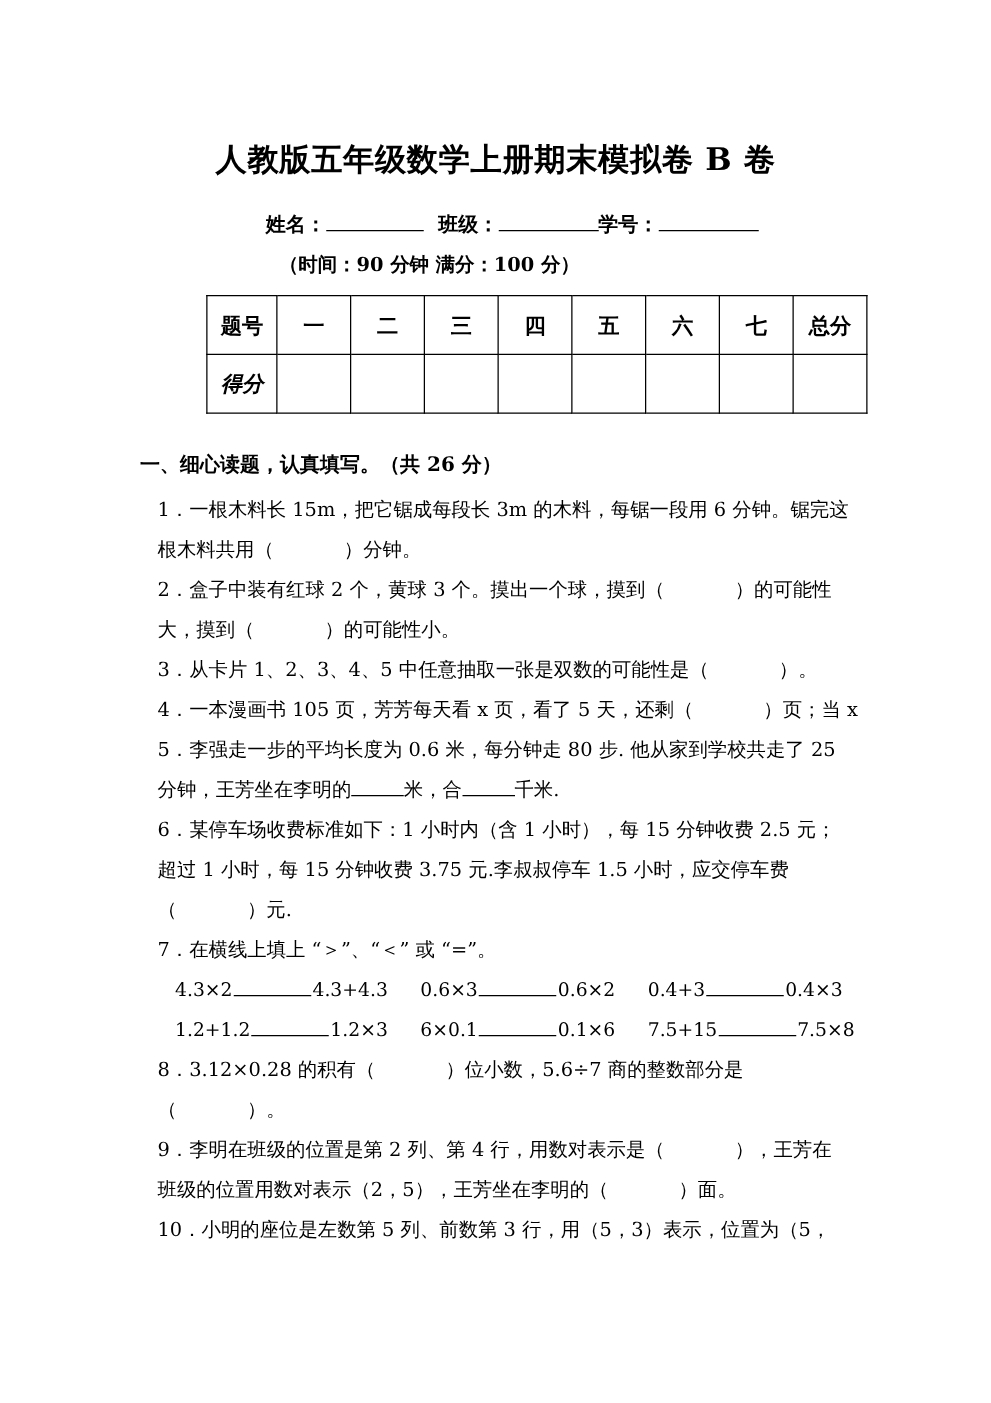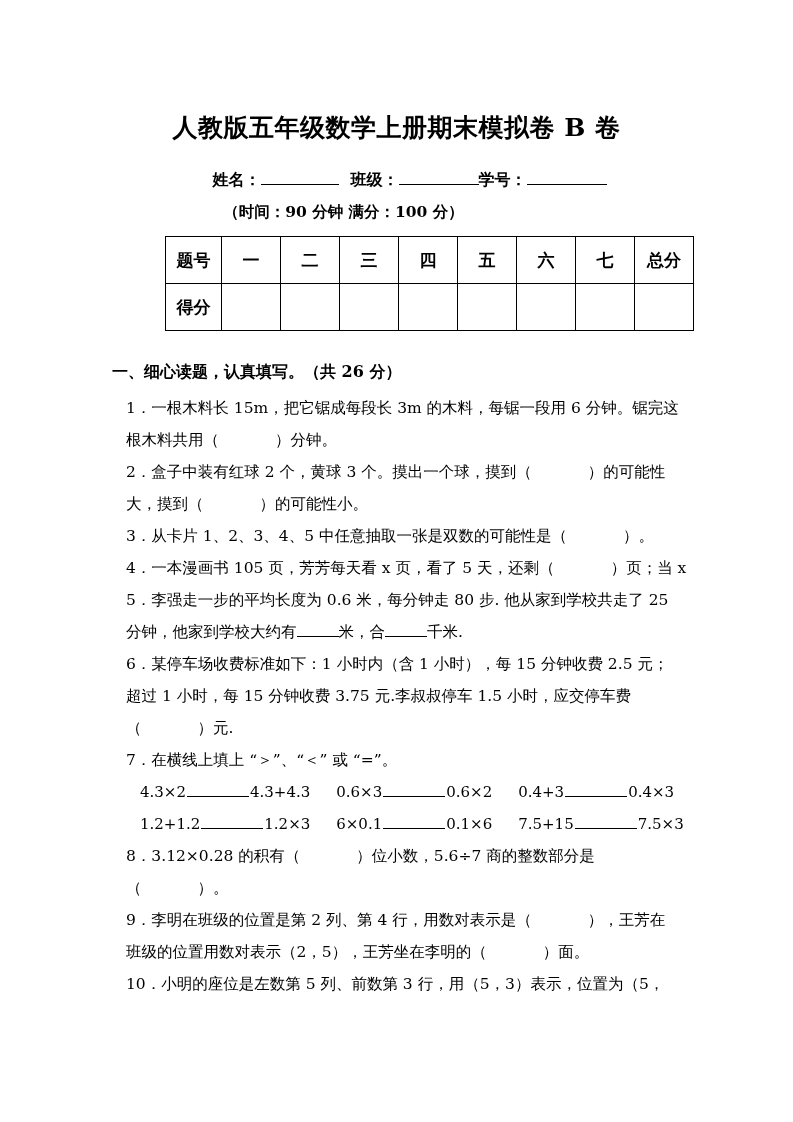--- a/index.html
+++ b/index.html
@@ -86,21 +86,21 @@
     text-align: center;
     vertical-align: middle;
     font-size: 17px;
     font-weight: bold;
     height: 46px;
     padding: 0;
   }
   .score-table .col-label { width: 55px; }
   .score-table .col-num   { width: 58px; }
   .score-table .col-total { width: 58px; }
-  .score-table tr.blank-row td { font-weight: bold; }
+  .score-table tr.blank-row td { font-weight: bold; font-style: italic; }
 
   
   .section-heading {
     position: absolute;
     left: 112px;
     top: 358px;
     font-size: 16px;
     font-weight: bold;
     line-height: 28px;
     white-space: nowrap;
@@ -202,34 +202,34 @@
     <p class="q"><span>根木料共用（</span><span class="gapblank"></span><span>）分钟。</span></p>
 
     <p class="q"><span>2．盒子中装有红球 2 个，黄球 3 个。摸出一个球，摸到（</span><span class="gapblank"></span><span>）的可能性</span></p>
     <p class="q"><span>大，摸到（</span><span class="gapblank"></span><span>）的可能性小。</span></p>
 
     <p class="q"><span>3．从卡片 1、2、3、4、5 中任意抽取一张是双数的可能性是（</span><span class="gapblank"></span><span>）。</span></p>
 
     <p class="q"><span>4．一本漫画书 105 页，芳芳每天看 x 页，看了 5 天，还剩（</span><span class="gapblank"></span><span>）页；当 x</span></p>
 
     <p class="q"><span>5．李强走一步的平均长度为 0.6 米，每分钟走 80 步. 他从家到学校共走了 25</span></p>
-    <p class="q"><span>分钟，他家到学校大约有</span><span class="uline"></span><span>米，合</span><span class="uline"></span><span>千米.</span></p>
+    <p class="q"><span>分钟，王芳坐在李明的</span><span class="uline"></span><span>米，合</span><span class="uline"></span><span>千米.</span></p>
 
     <p class="q"><span>6．某停车场收费标准如下：1 小时内（含 1 小时），每 15 分钟收费 2.5 元；</span></p>
     <p class="q"><span>超过 1 小时，每 15 分钟收费 3.75 元.李叔叔停车 1.5 小时，应交停车费</span></p>
     <p class="q"><span>（</span><span class="gapblank"></span><span>）元.</span></p>
 
     <p class="q"><span>7．在横线上填上 “＞”、“＜” 或 “=”。</span></p>
 
     <p class="cmp-row">
       <span class="cmp-item"><span>4.3×2</span><span class="cu"></span><span>4.3+4.3</span></span><span class="cmp-sep"></span><span class="cmp-item"><span>0.6×3</span><span class="cu"></span><span>0.6×2</span></span><span class="cmp-sep"></span><span class="cmp-item"><span>0.4+3</span><span class="cu"></span><span>0.4×3</span></span>
     </p>
 
     <p class="cmp-row">
-      <span class="cmp-item"><span>1.2+1.2</span><span class="cu"></span><span>1.2×3</span></span><span class="cmp-sep"></span><span class="cmp-item"><span>6×0.1</span><span class="cu"></span><span>0.1×6</span></span><span class="cmp-sep"></span><span class="cmp-item"><span>7.5+15</span><span class="cu"></span><span>7.5×3</span></span>
+      <span class="cmp-item"><span>1.2+1.2</span><span class="cu"></span><span>1.2×3</span></span><span class="cmp-sep"></span><span class="cmp-item"><span>6×0.1</span><span class="cu"></span><span>0.1×6</span></span><span class="cmp-sep"></span><span class="cmp-item"><span>7.5+15</span><span class="cu"></span><span>7.5×8</span></span>
     </p>
 
     <p class="q"><span>8．3.12×0.28 的积有（</span><span class="gapblank"></span><span>）位小数，5.6÷7 商的整数部分是</span></p>
     <p class="q"><span>（</span><span class="gapblank"></span><span>）。</span></p>
 
     <p class="q"><span>9．李明在班级的位置是第 2 列、第 4 行，用数对表示是（</span><span class="gapblank"></span><span>），王芳在</span></p>
     <p class="q"><span>班级的位置用数对表示（2，5），王芳坐在李明的（</span><span class="gapblank"></span><span>）面。</span></p>
 
     <p class="q"><span>10．小明的座位是左数第 5 列、前数第 3 行，用（5，3）表示，位置为（5，</span></p>
 

